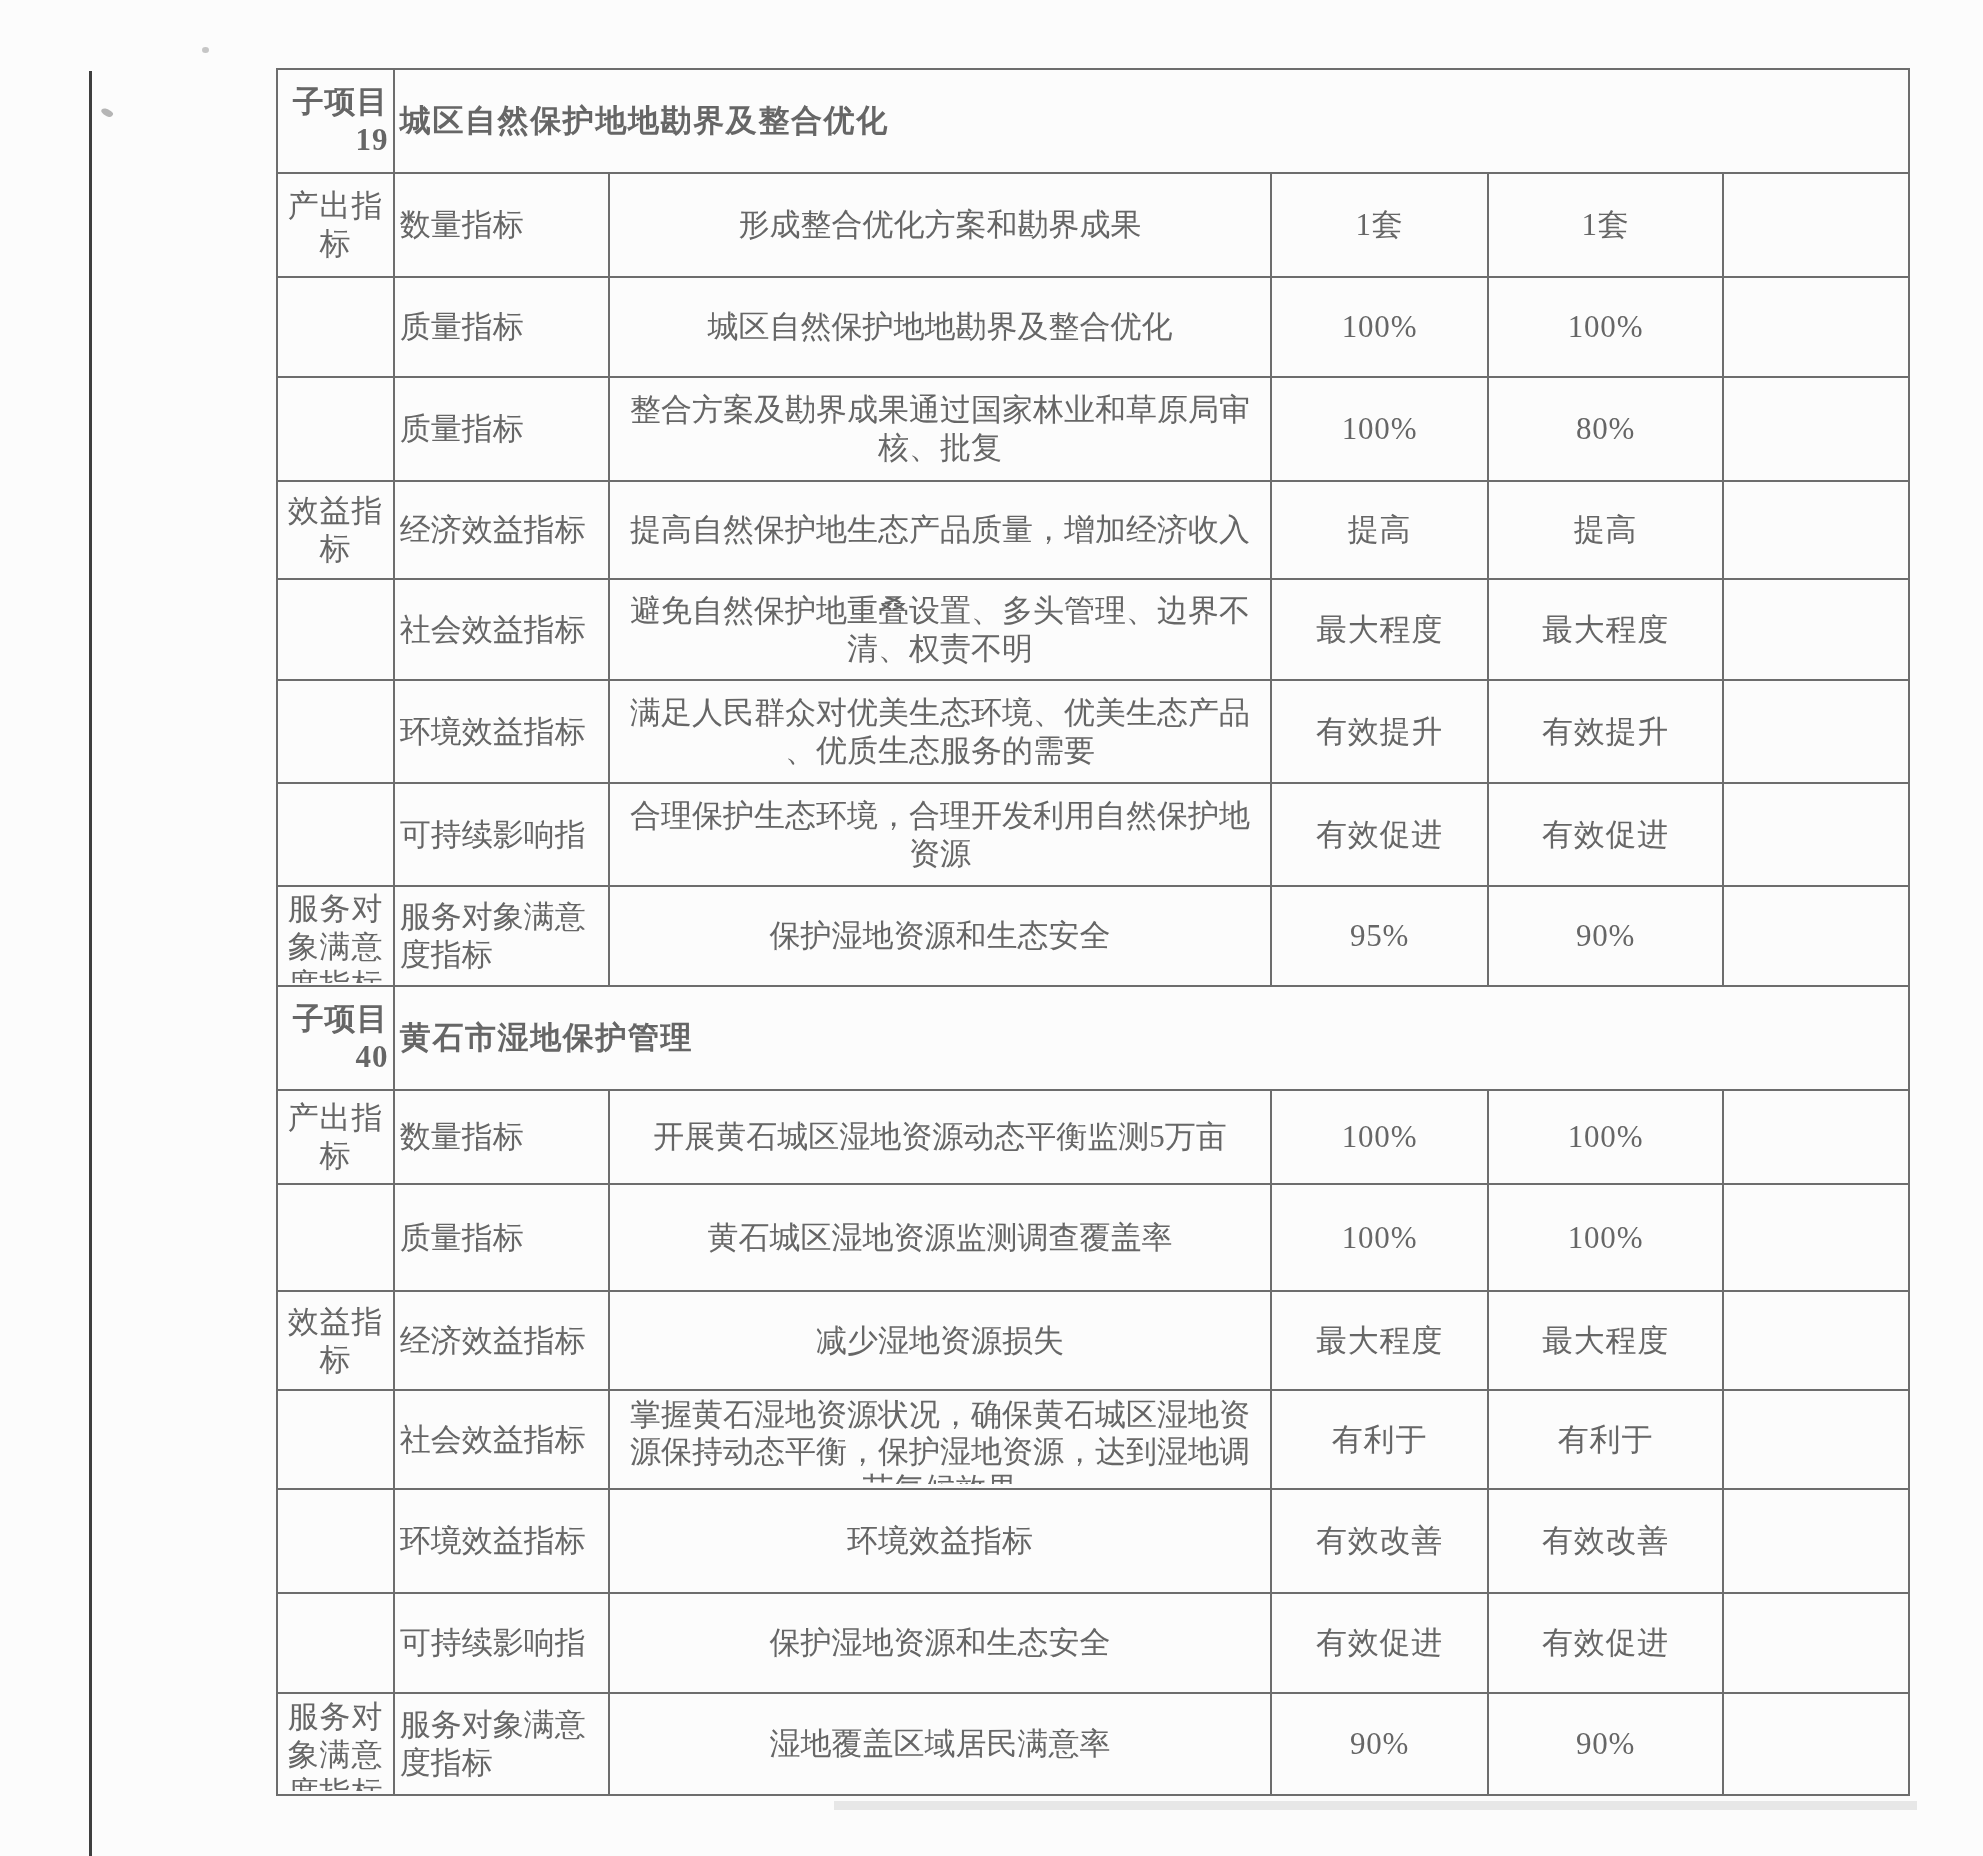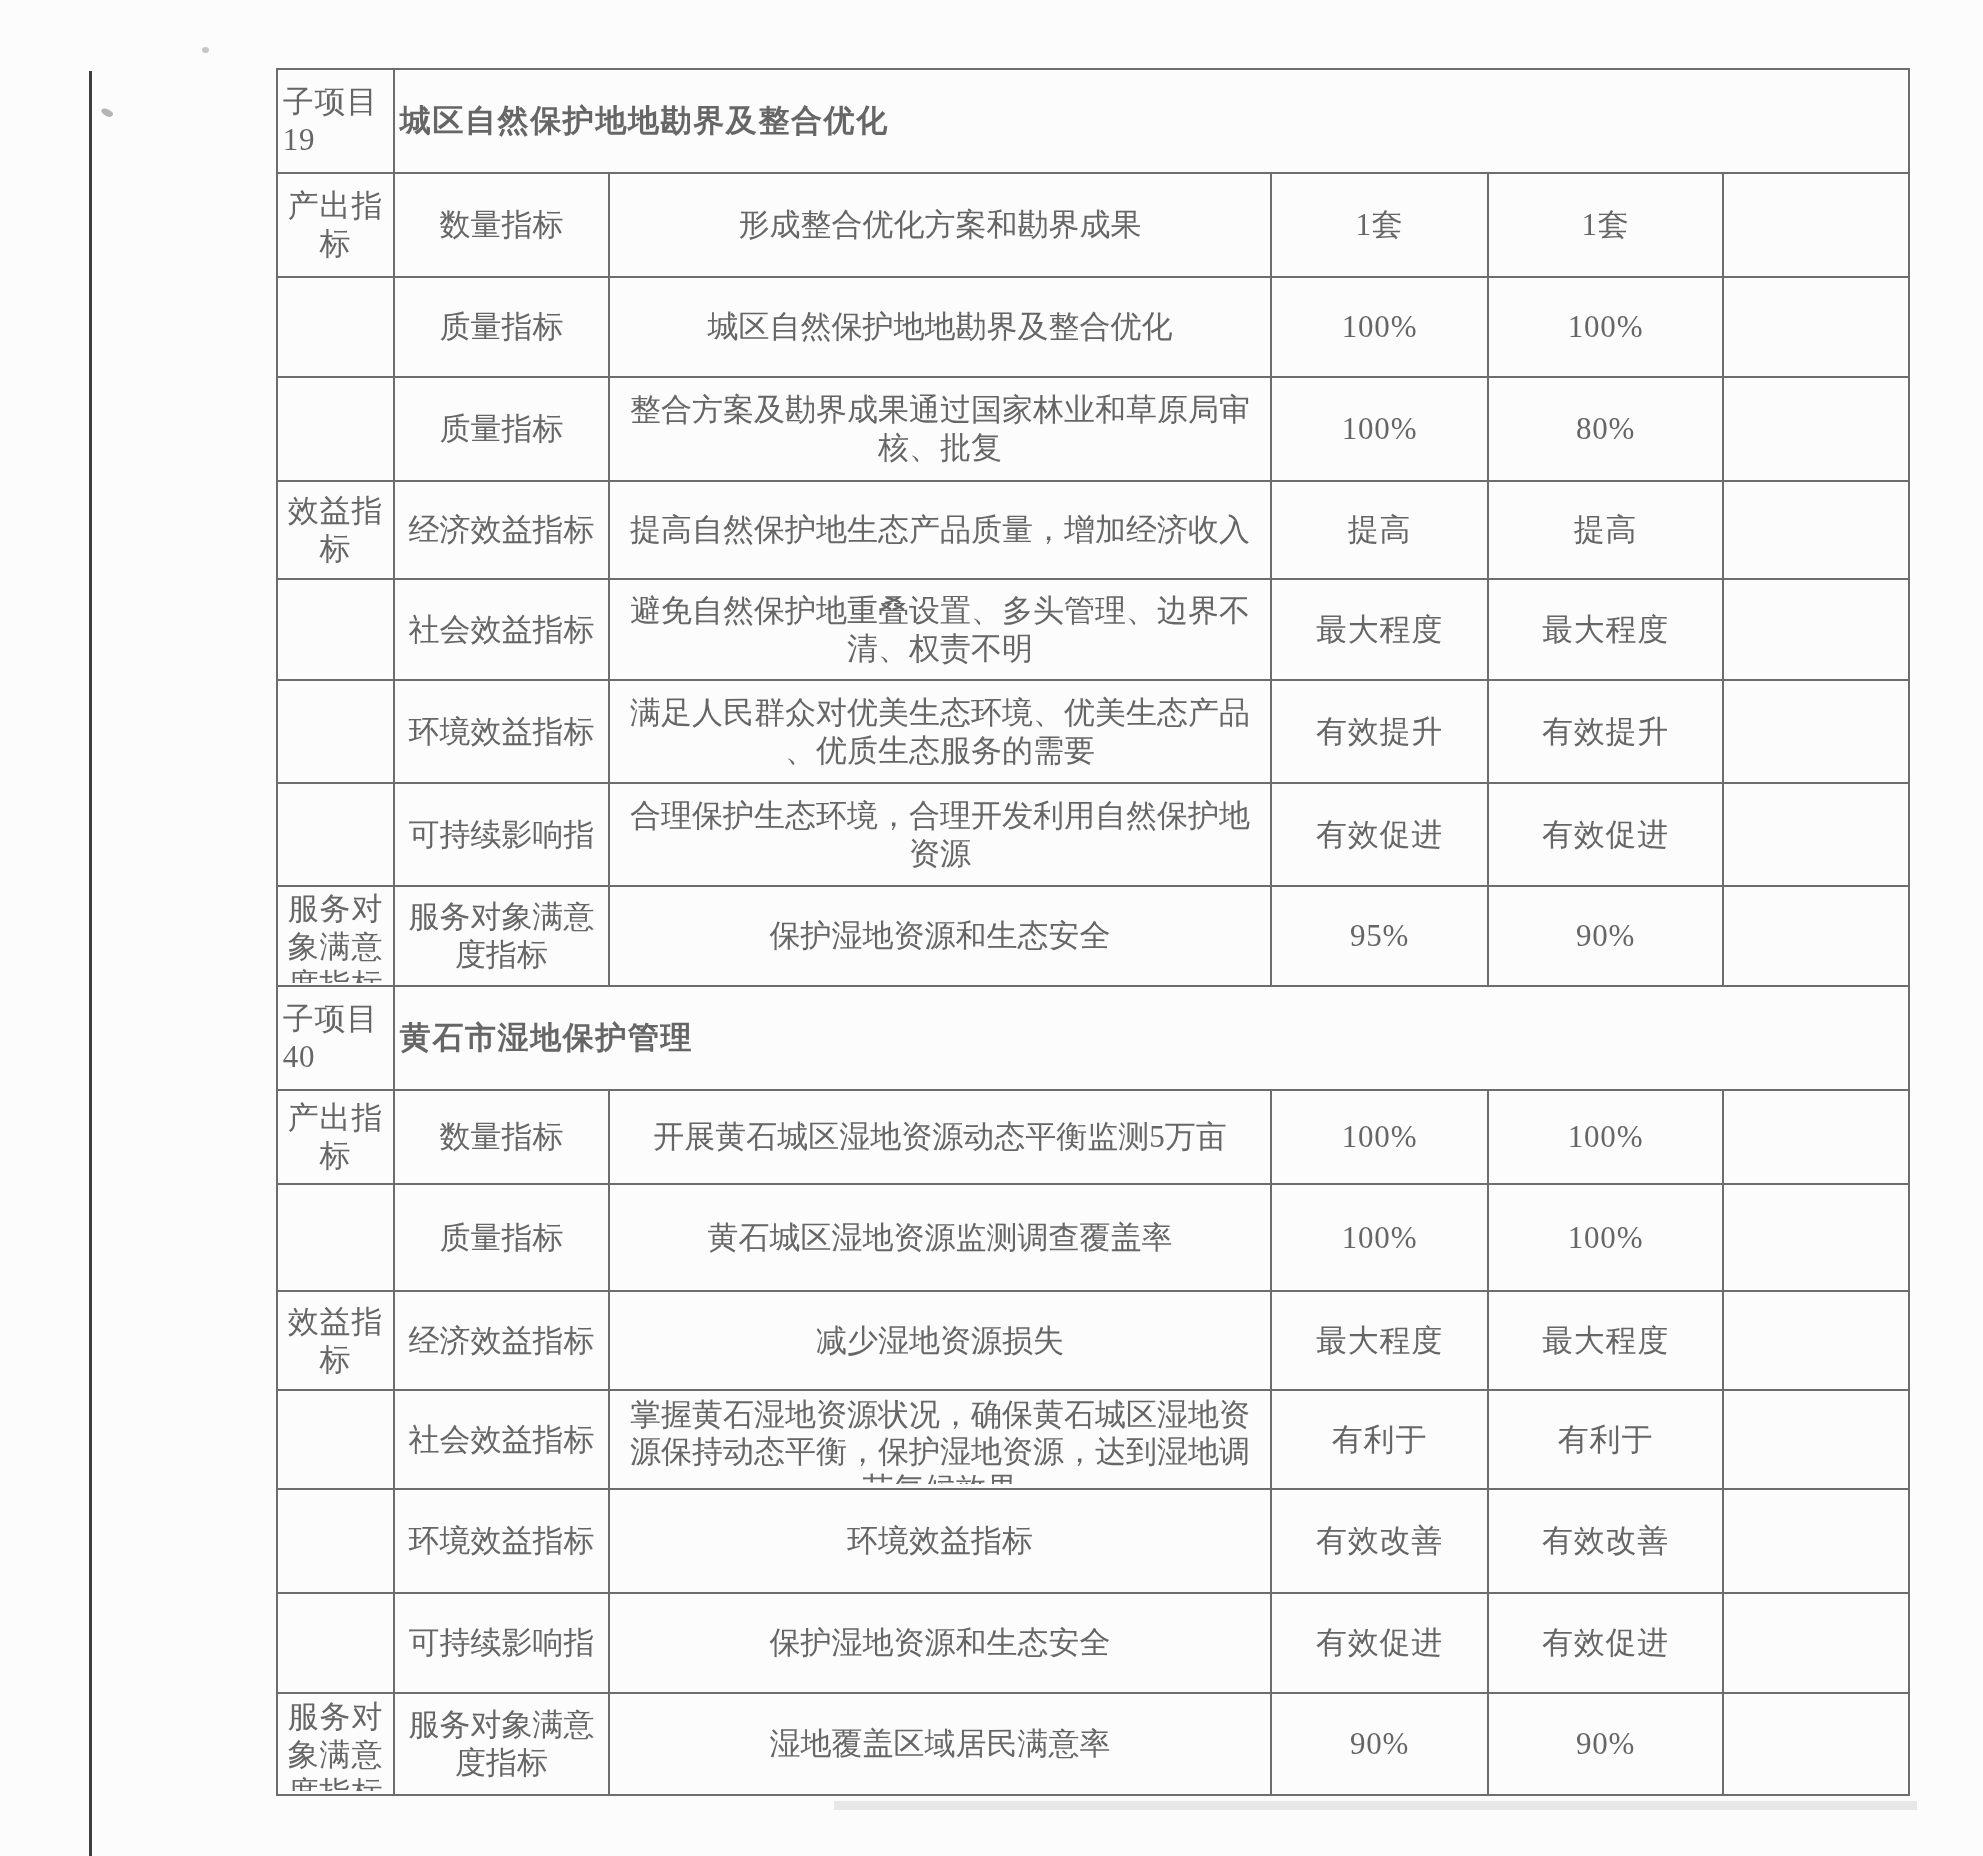--- a/index.html
+++ b/index.html
@@ -53,42 +53,42 @@
   .grid td {
     border: 2.4px solid #6d6d6d;
     padding: 1.6px 4.8px;
     vertical-align: middle;
     overflow: hidden;
     font-size: 31px;
     line-height: 38px;
     color: #666666;
   }
   .cat-cell  { text-align: center; letter-spacing: 0.8px; }
-  .type-cell { text-align: center; border-radius: 9px; }
+  .type-cell { text-align: left; border-radius: 9px; }
   .desc-cell {
     text-align: center;
     font-size: 30.5px;
     padding: 3.2px 3.2px 3.2px 8px;
     word-break: break-all;
     line-break: anywhere;
   }
   .val-cell  { text-align: center; font-size: 30.5px; color: #757575; letter-spacing: 0.8px; margin-left: 43px; }
   .empty-cell{ }
   .title-cell{
     text-align: left;
     font-weight: bold;
     font-size: 36px;
     color: #4c4c4c;
     letter-spacing: 1.6px;
   }
   .va-top { vertical-align: top; }
   .clip { overflow: hidden; }
   .clip-cat  { height: 93px; }
   .clip-desc { height: 88px; line-height: 37px; }
-  .twoline span { display: block; text-align: left; }
+  .twoline span { display: block; text-align: right; font-weight: bold; }
 </style>
 </head>
 <body>
 
 <div class="page">
 
   <div class="scan-edge"></div>
   <div class="speck-1"></div>
   <div class="speck-2"></div>
   <div class="shadow-band"></div>

